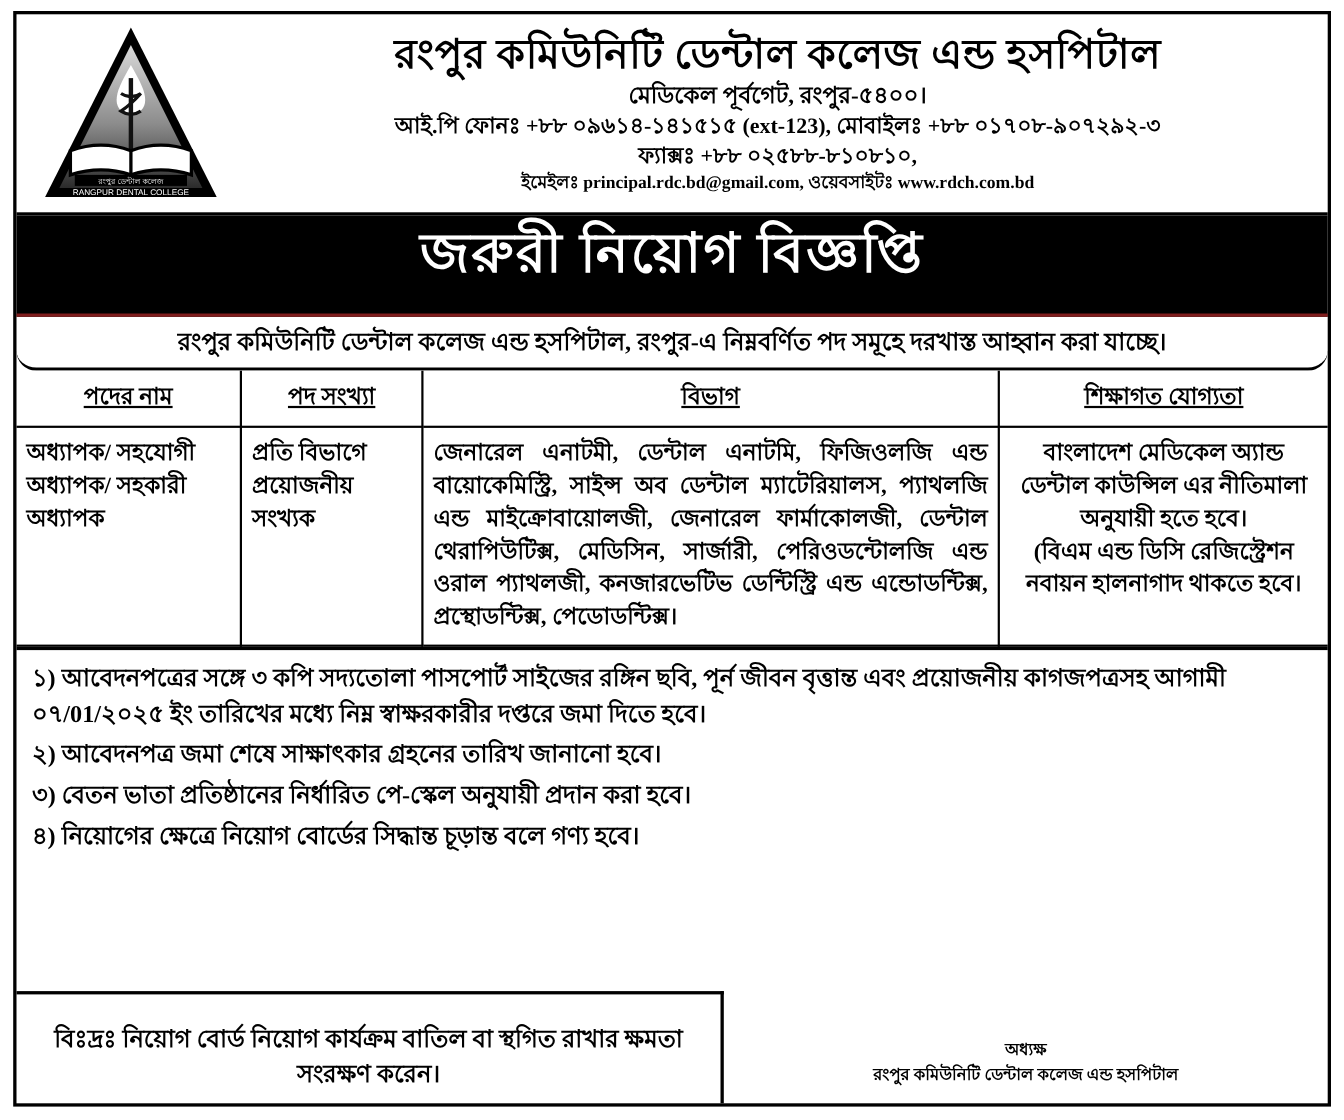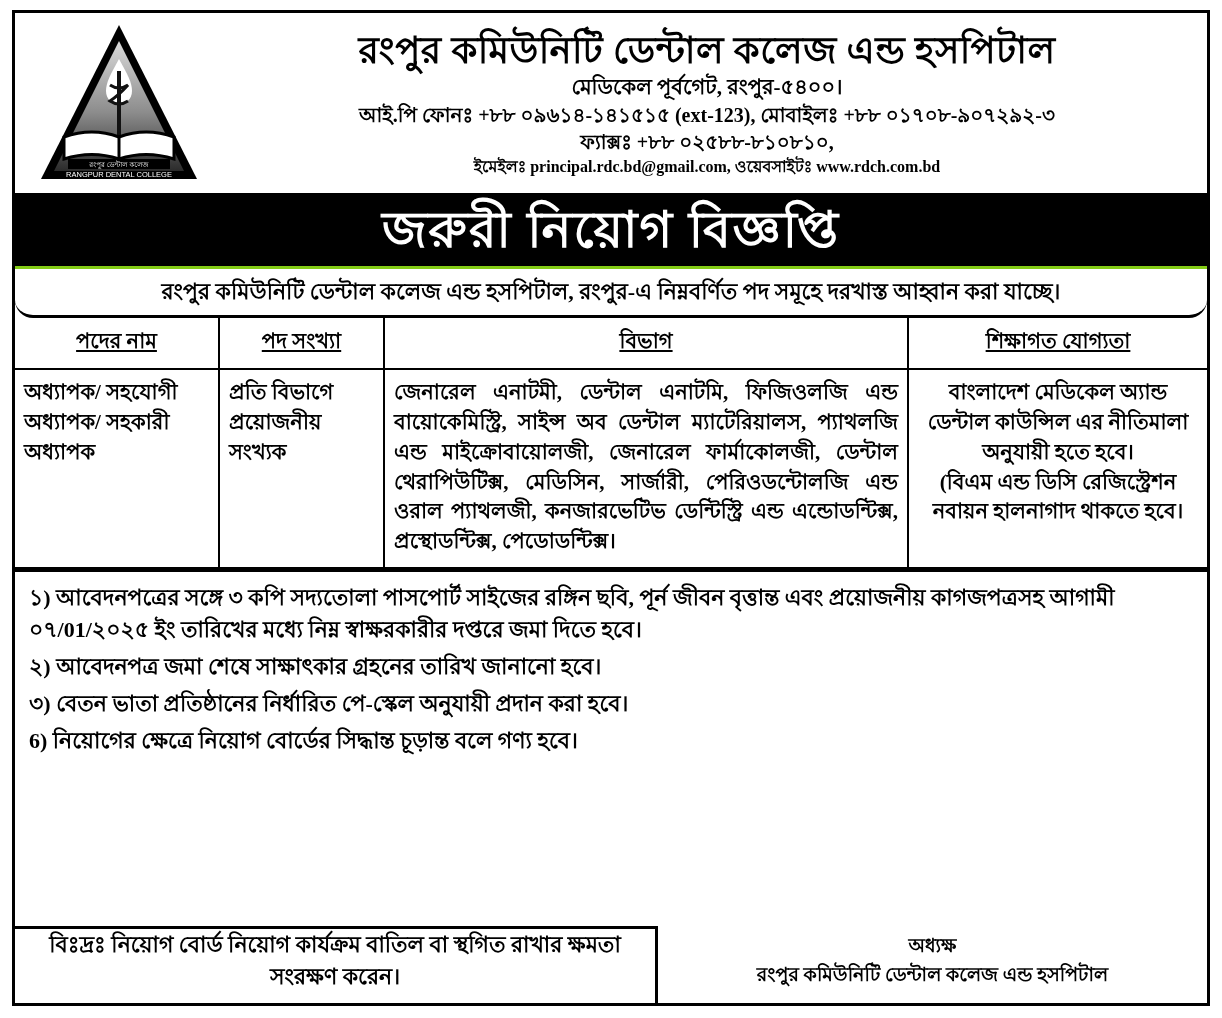--- a/index.html
+++ b/index.html
@@ -80,22 +80,22 @@
     font-size: 16px;
     font-weight: bold;
     line-height: 1.36;
   }
 
   
   .banner {
     background: #000;
     color: #fff;
     text-align: center;
-    padding: 8px 0 9px 0;
-    border-bottom: 3px solid #84cc16;
+    padding: 8px 0 28px 0;
+    border-bottom: 3px solid #7f1d1d;
   }
   .banner-title {
     font-size: 50px;
     font-weight: bold;
     letter-spacing: 2px;
     line-height: 1.05;
   }
 
   
   .intro {
@@ -162,31 +162,31 @@
   .footer {
     margin-top: auto;
     display: flex;
     align-items: flex-end;
     padding: 0 0 0 0;
   }
   .note-box {
     flex: 0 0 620px;
     border-top: 3px solid #000;
     border-right: 3px solid #000;
-    padding: 0 10px 10px 10px;
+    padding: 25px 10px 10px 10px;
     font-size: 22px;
     font-weight: bold;
     text-align: center;
     line-height: 1.45;
   }
   .sign-box {
     flex: 1 1 auto;
     text-align: center;
     padding: 0 10px 14px 10px;
-    font-size: 19px;
+    font-size: 15px;
     font-weight: bold;
     line-height: 1.5;
     align-self: flex-end;
   }
 </style>
 </head>
 <body>
 
 <div class="page">
   <div class="frame">
@@ -253,21 +253,21 @@
             <div>(বিএম এন্ড ডিসি রেজিস্ট্রেশন নবায়ন হালনাগাদ থাকতে হবে।</div>
           </td>
         </tr>
       </tbody>
     </table>
 
     <div class="notes">
       <div class="note">১) আবেদনপত্রের সঙ্গে ৩ কপি সদ্যতোলা পাসপোর্ট সাইজের রঙ্গিন ছবি, পূর্ন জীবন বৃত্তান্ত এবং প্রয়োজনীয় কাগজপত্রসহ আগামী ০৭/01/২০২৫ ইং তারিখের মধ্যে নিম্ন স্বাক্ষরকারীর দপ্তরে জমা দিতে হবে।</div>
       <div class="note">২) আবেদনপত্র জমা শেষে সাক্ষাৎকার গ্রহনের তারিখ জানানো হবে।</div>
       <div class="note">৩) বেতন ভাতা প্রতিষ্ঠানের নির্ধারিত পে-স্কেল অনুযায়ী প্রদান করা হবে।</div>
-      <div class="note">6) নিয়োগের ক্ষেত্রে নিয়োগ বোর্ডের সিদ্ধান্ত চূড়ান্ত বলে গণ্য হবে।</div>
+      <div class="note">৪) নিয়োগের ক্ষেত্রে নিয়োগ বোর্ডের সিদ্ধান্ত চূড়ান্ত বলে গণ্য হবে।</div>
     </div>
 
     <div class="footer">
       <div class="note-box">বিঃদ্রঃ নিয়োগ বোর্ড নিয়োগ কার্যক্রম বাতিল বা স্থগিত রাখার ক্ষমতা সংরক্ষণ করেন।</div>
       <div class="sign-box">
         <div>অধ্যক্ষ</div>
         <div>রংপুর কমিউনিটি ডেন্টাল কলেজ এন্ড হসপিটাল</div>
       </div>
     </div>
 

